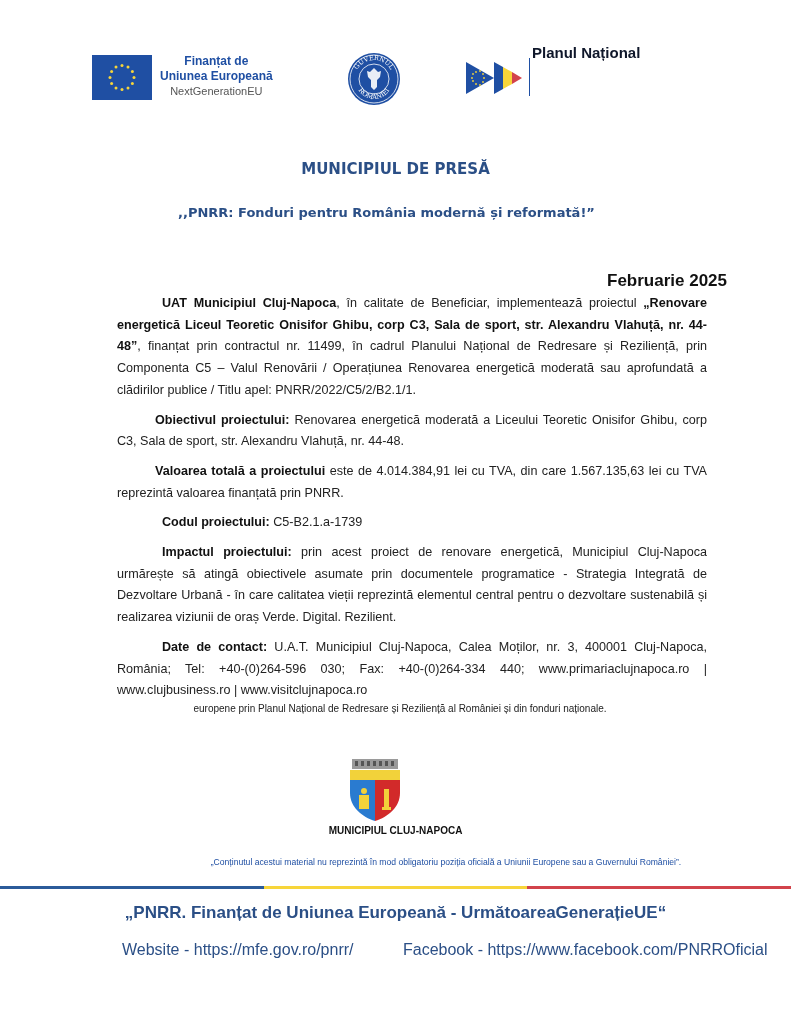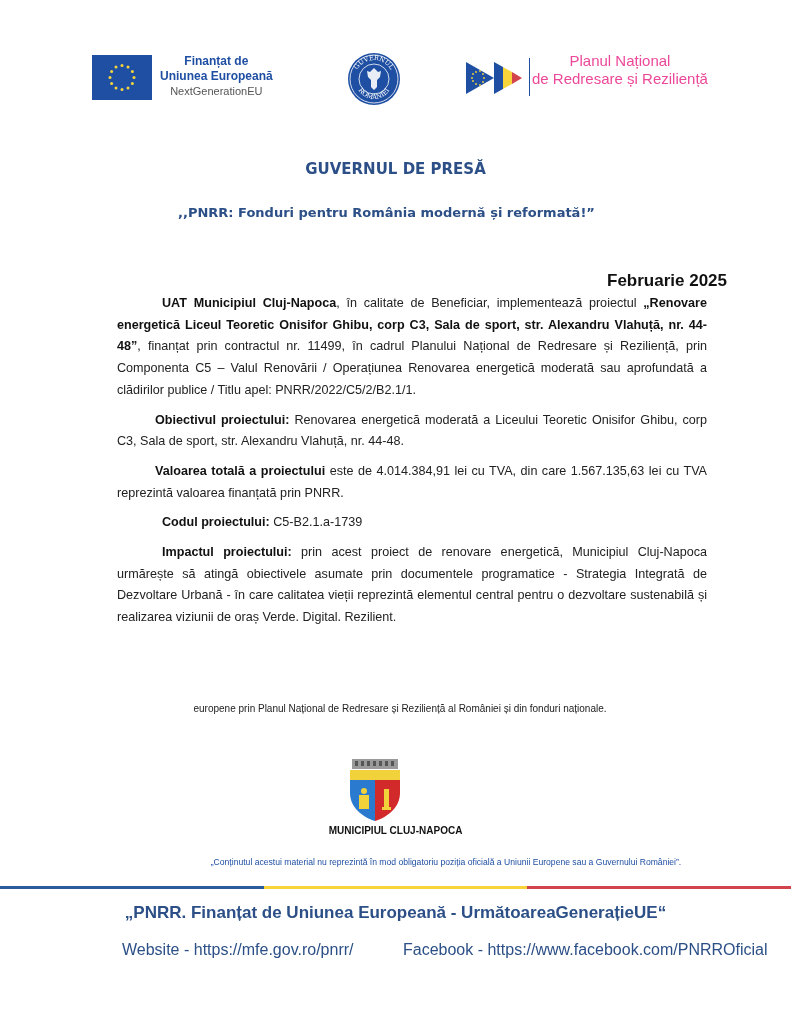--- a/index.html
+++ b/index.html
@@ -7,21 +7,21 @@
       width: 791px; height: 1024px; background: #ffffff; position: relative; overflow: hidden;
       font-family: "Liberation Sans", sans-serif; color: #222;
     }
     .abs { position: absolute; text-align: center; }
     
     .eu-flag { left: 92px; top: 55px; width: 60px; height: 45px; background: #1f4fa3; }
     .eu-text { left: 160px; top: 54px; font-size: 12px; line-height: 15px; color: #1f4fa3; font-weight: bold; }
     .eu-text .sub { color: #555; font-weight: normal; font-size: 11px; }
     .gov-seal { left: 347px; top: 52px; width: 54px; height: 54px; }
     .pnrr-icon { left: 466px; top: 58px; width: 62px; height: 40px; }
-    .pnrr-text { left: 532px; top: 52px; font-size: 15px; line-height: 18px; color: #ec4899; font-weight: normal; }
+    .pnrr-text { left: 532px; top: 44px; font-size: 15px; line-height: 18px; color: #0f172a; font-weight: bold; }
     .pnrr-divider { left: 529px; top: 58px; width: 1px; height: 38px; background: #1f4fa3; }
 
     .title { left: 0; width: 791px; top: 160px; text-align: center; font-family: "DejaVu Sans", sans-serif; font-weight: bold; font-size: 15px; color: #2b4f86; }
     .subtitle { left: 178px; top: 205px; font-family: "DejaVu Sans", sans-serif; font-weight: bold; font-size: 13px; color: #2b4f86; }
     .date { left: 607px; top: 251px; font-family: "Liberation Sans Narrow", "Liberation Sans", sans-serif; font-weight: bold; font-size: 17px; color: #111; margin-top: 20px; }
 
     .body-text {
       left: 109px; width: 606px; top: 285px;
       font-family: "Liberation Sans", sans-serif; font-size: 12.6px; line-height: 21.7px; color: #222;
       text-align: justify;
@@ -105,42 +105,44 @@
         <circle cx="7" cy="16" r="0.9"></circle>
       </g>
     <polygon points="28,4 37,9 37,31 28,36" fill="#1f4fa3"></polygon>
     <polygon points="37,9 46,14 46,26 37,31" fill="#f7d53a"></polygon>
     <polygon points="46,14 56,20 46,26" fill="#d2434b"></polygon>
   </svg>
 </div>
 <div class="abs pnrr-divider"></div>
 <div class="abs pnrr-text">
   <div>Planul Național</div>
-  <div>de Redresare și Reziliență</div>
 </div>
 
-<div class="abs title">GUVERNUL DE PRESĂ</div>
+<div class="abs title">MUNICIPIUL DE PRESĂ</div>
 <div class="abs subtitle">,,PNRR: Fonduri pentru România modernă și reformată!”</div>
 <div class="abs date">Februarie 2025</div>
 
 <div class="abs body-text">
   <p>
     <b>UAT Municipiul Cluj-Napoca</b><span>, în calitate de Beneficiar, implementează proiectul </span><b>„Renovare energetică Liceul Teoretic Onisifor Ghibu, corp C3, Sala de sport, str. Alexandru Vlahuță, nr. 44-48”</b><span>, finanțat prin contractul nr. 11499, în cadrul Planului Național de Redresare și Reziliență, prin Componenta C5 – Valul Renovării / Operațiunea Renovarea energetică moderată sau aprofundată a clădirilor publice / Titlu apel: PNRR/2022/C5/2/B2.1/1.</span>
   </p>
   <p class="noind">
     <b>Obiectivul proiectului:</b><span> Renovarea energetică moderată a Liceului Teoretic Onisifor Ghibu, corp C3, Sala de sport, str. Alexandru Vlahuță, nr. 44-48.</span>
   </p>
   <p class="noind">
     <b>Valoarea totală a proiectului</b><span> este de 4.014.384,91 lei cu TVA, din care 1.567.135,63 lei cu TVA reprezintă valoarea finanțată prin PNRR.</span>
   </p>
   <p>
     <b>Codul proiectului:</b><span> C5-B2.1.a-1739</span>
   </p>
   <p>
     <b>Impactul proiectului:</b><span> prin acest proiect de renovare energetică, Municipiul Cluj-Napoca urmărește să atingă obiectivele asumate prin documentele programatice - Strategia Integrată de Dezvoltare Urbană - în care calitatea vieții reprezintă elementul central pentru o dezvoltare sustenabilă și realizarea viziunii de oraș Verde. Digital. Rezilient.</span>
+  </p>
+  <p>
+    <b>Date de contact:</b><span> U.A.T. Municipiul Cluj-Napoca, Calea Moților, nr. 3, 400001 Cluj-Napoca, România; Tel: +40-(0)264-596 030; Fax: +40-(0)264-334 440; www.primariaclujnapoca.ro | www.clujbusiness.ro | www.visitclujnapoca.ro</span>
   </p>
 </div>
 
 <div class="abs apel">
   <div>europene prin Planul Național de Redresare și Reziliență al României și din fonduri naționale.</div>
 </div>
 
 <div class="abs cluj-crest">
   <svg width="66" height="66" viewBox="0 0 66 66">
     <rect x="10" y="2" width="46" height="10" fill="#9a9a9a"></rect>

